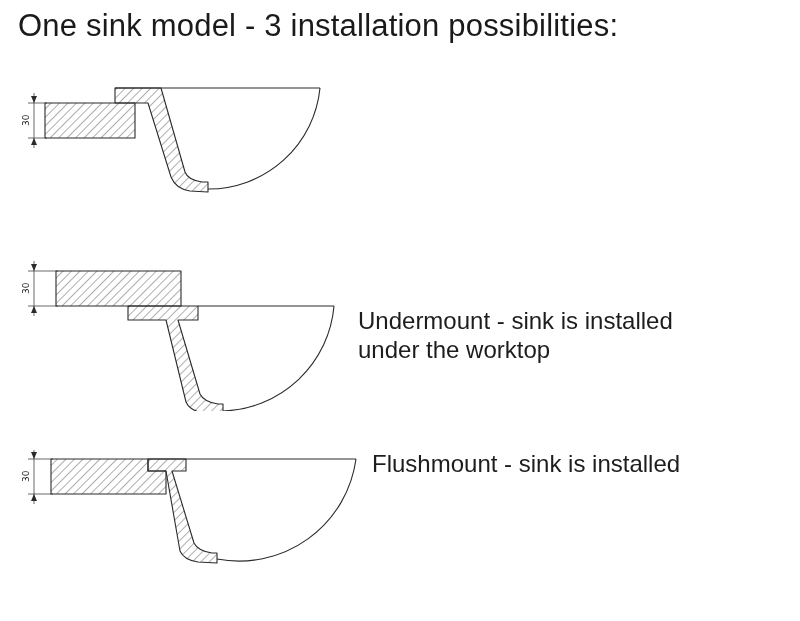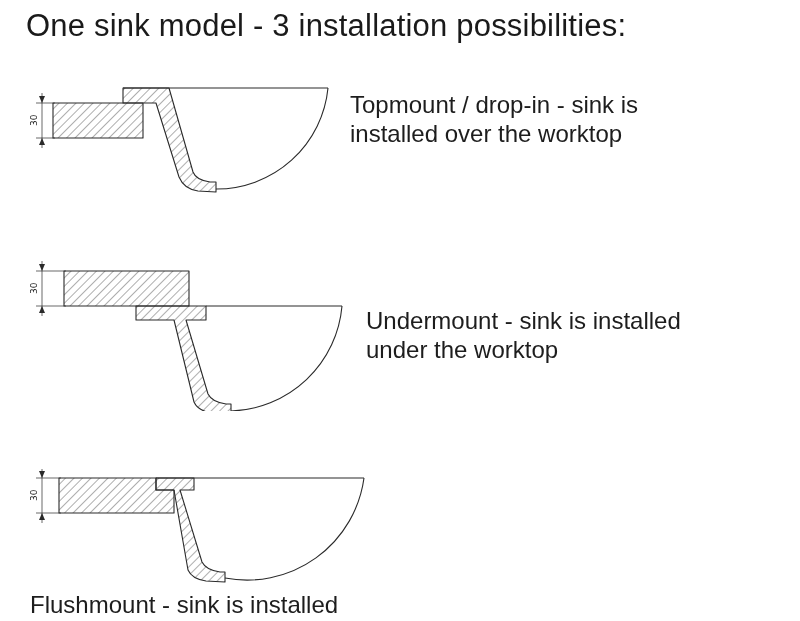--- a/index.html
+++ b/index.html
@@ -1,31 +1,31 @@
 <!DOCTYPE html>
 <html><head>
 <meta charset="utf-8">
 <style>
   html,body{margin:0;padding:0;background:#ffffff;}
   body{
     width:800px;height:621px;overflow:hidden;
     font-family:"Liberation Sans", sans-serif;
     color:#1d1d1d;
   }
-  .page{padding:8px 0 0 26px;}
+  .page{padding:8px 0 0 18px;}
   .title{
     font-size:31px;
     letter-spacing:0.2px;
     color:#1a1a1a;
     white-space:nowrap;
   }
   .row{display:flex;align-items:flex-start;padding-left:0px;}
   .row-1{margin-top:32px;}
   .row-2{margin-top:50px;gap:8px;}
-  .row-3{margin-top:55px;flex-direction:column;}
+  .row-3{margin-top:36px;}
   .caption{
     font-size:24px;
     line-height:1.22;
     color:#1d1d1d;
   }
   svg.diagram{display:block;flex:0 0 auto;}
   .hatched{stroke:#2a2a2a;stroke-width:1.1;stroke-linejoin:round;}
   .line{fill:none;stroke:#2a2a2a;stroke-width:1.1;}
   .dim path{stroke:#2a2a2a;stroke-width:0.7;fill:none;}
   .dim polygon{fill:#2a2a2a;stroke:none;}
@@ -49,24 +49,20 @@
         <path d="M10,27 H29 M10,62 H29 M16,17 V72"></path>
         <polygon points="16,27 13,20 19,20"></polygon>
         <polygon points="16,62 13,69 19,69"></polygon>
         <text class="dimtext" transform="translate(11,50) rotate(-90)">30</text>
       </g>
       <rect class="hatched" x="27" y="27" width="90" height="35" fill="url(#hatch-a)"></rect>
       <path class="hatched" fill="url(#hatch-a)" d="M97,12 L143,12 L167,96 Q170,104 184,106 L190,106 L190,116 L172,115 Q158,113 153,101 L130,27 L97,27 Z"></path>
       <path class="line" d="M97,12 H302"></path>
       <path class="line" d="M302,12 A112,112 0 0 1 190,113"></path>
     </svg>
-    <div class="caption" style="margin:14px 0 0 14px">
-      <div>Topmount / drop-in - sink is</div>
-      <div>installed over the worktop</div>
-    </div>
   </div>
 
   <div class="row row-2">
     <svg class="diagram" width="320" height="155" viewBox="0 0 320 155">
       <defs>
         <pattern id="hatch-b" width="6" height="6" patternUnits="userSpaceOnUse" patternTransform="rotate(45)">
           <path d="M0,0 L0,6" stroke="#333333" stroke-width="0.8"></path>
         </pattern>
       </defs>
       <g class="dim">

